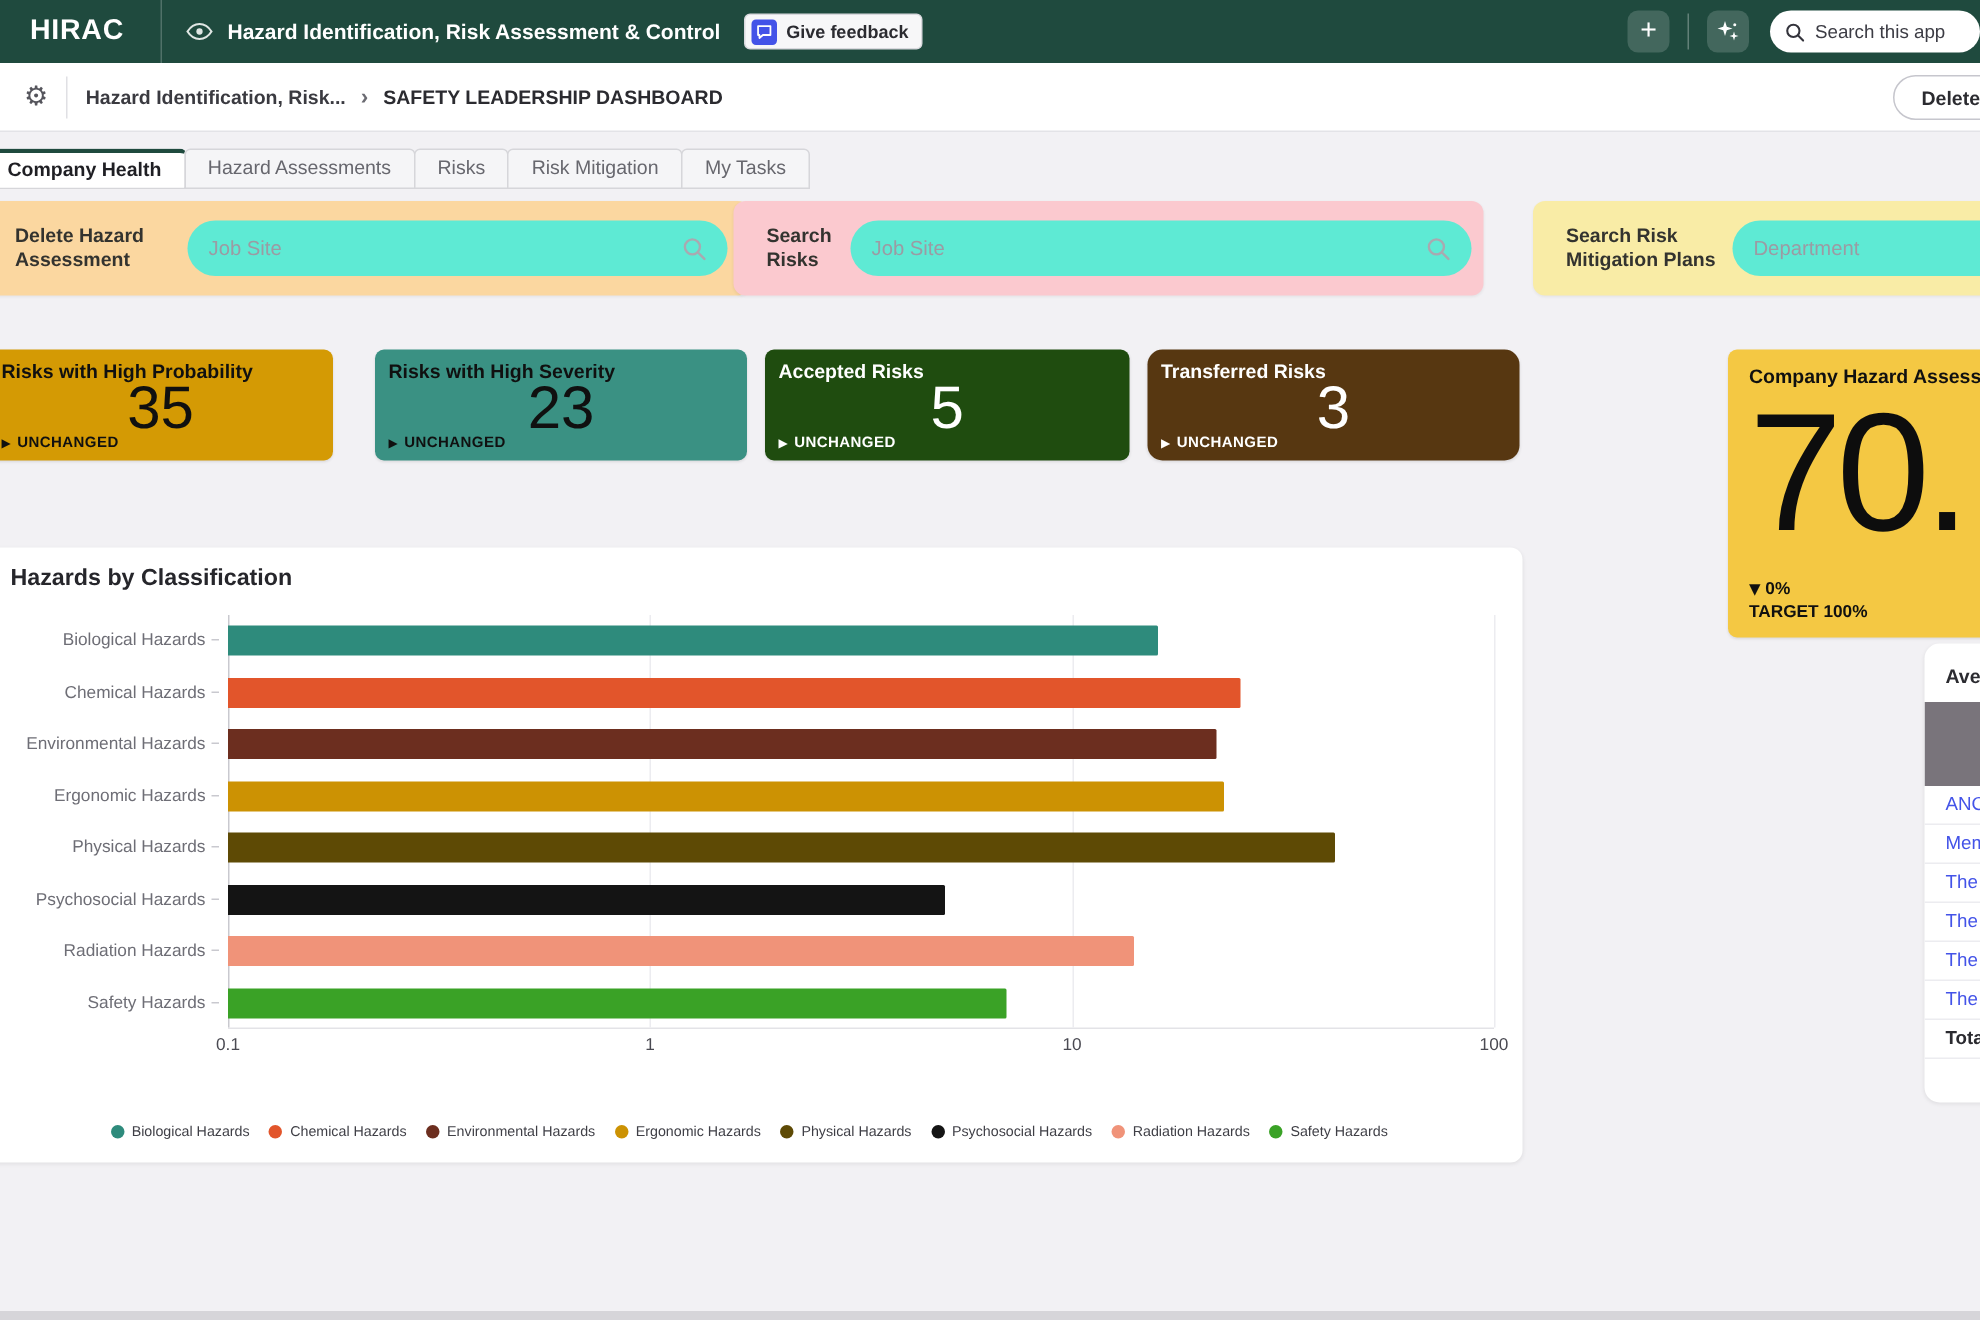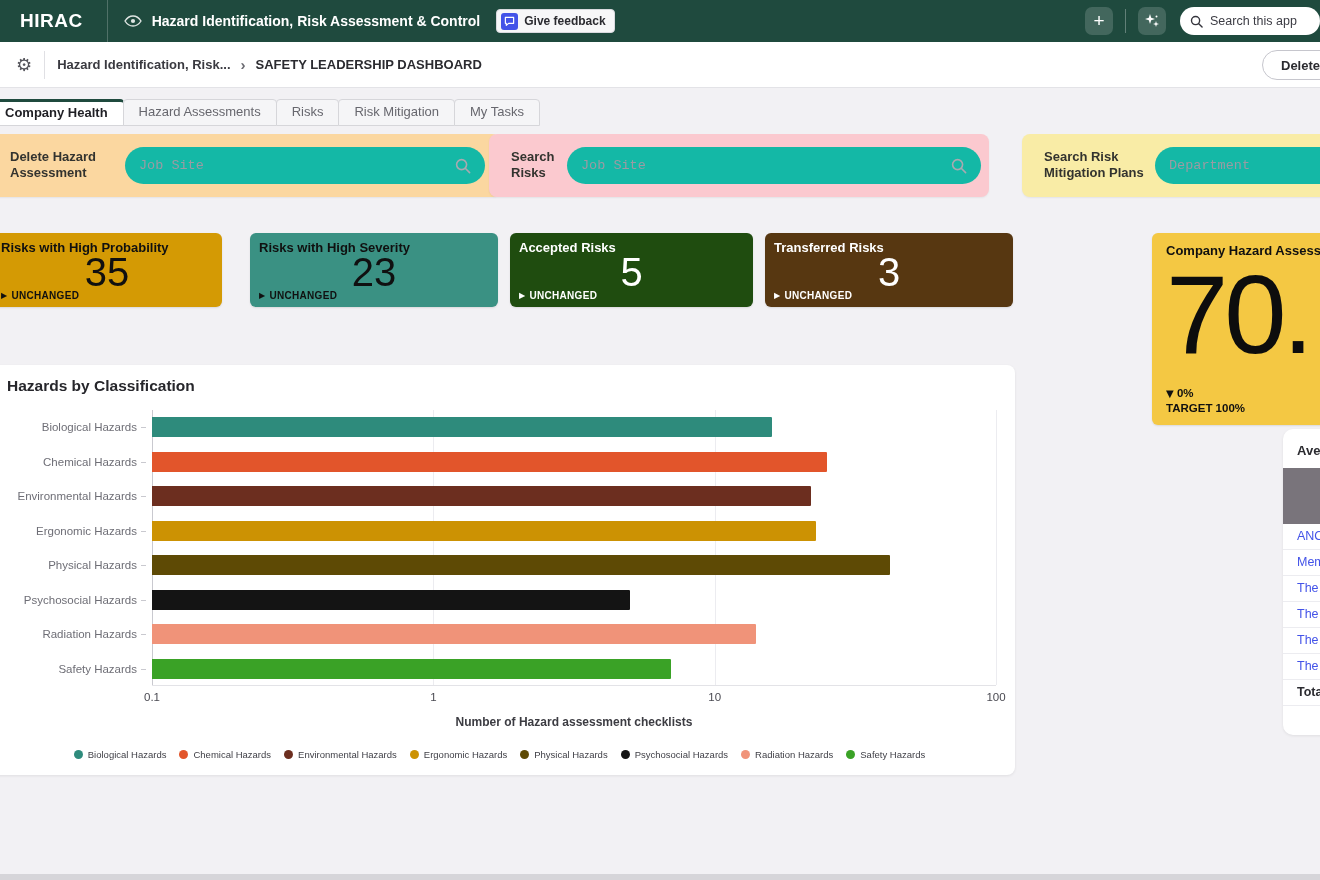--- a/index.html
+++ b/index.html
@@ -32,39 +32,39 @@
   .deletebtn { position:absolute; left:1262px; top:8px; height:30px; width:130px; background:#fff; border:1px solid #c6c6cd; border-radius:15px; font-family:inherit; font-size:13px; font-weight:700; color:#2b2b30; text-align:left; padding-left:18px; cursor:pointer; }
 
   
   .tabbar { position:absolute; left:-10px; top:99px; display:flex; z-index:10; }
   .tab { height:27px; line-height:24px; padding:0 15px; font-size:13px; color:#67676e; background:#f5f5f7; border:1px solid #d6d6da; border-radius:4px 4px 0 0; margin-left:-1px; cursor:pointer; white-space:nowrap; }
   .tab.active { background:#fff; border-top:3px solid #1f4a3e; font-weight:700; color:#1f1f24; line-height:22px; }
 
   
   .banner { position:absolute; top:134px; height:63px; border-radius:8px; box-shadow:0 1px 2px rgba(0,0,0,.06); }
   .banner .blabel { position:absolute; left:22px; top:50%; transform:translateY(-50%); font-size:13px; font-weight:700; color:#33332f; line-height:1.3; }
-  .bpill { position:absolute; top:13px; height:37px; background:#14b8a6; border-radius:19px; display:flex; align-items:center; padding:0 14px;font-family:Liberation Mono, monospace; }
+  .bpill { position:absolute; top:13px; height:37px; background:#5eead4; border-radius:19px; display:flex; align-items:center; padding:0 14px; }
   .bpill input { border:none; outline:none; flex:1; font-family:inherit; font-size:13.5px; color:#3a3a40; background:transparent; }
   .bpill input::placeholder { color:#9b9ba3; opacity:1; }
   .filter-0 { left:-12px; width:512px; }
   .filter-0 .blabel { width:100px; }
   .filter-0 .bpill { left:137px; width:360px; }
   .filter-1 { left:489px; width:500px; }
   .filter-1 .blabel { width:60px; }
   .filter-1 .bpill { left:78px; width:414px; }
   .filter-2 { left:1022px; width:400px; }
   .filter-2 .blabel { width:110px; }
   .filter-2 .bpill { left:133px; width:250px; }
 
   
   .kpi { position:absolute; top:233px; height:74px; border-radius:6px; box-shadow:0 1px 2px rgba(0,0,0,.1); padding:7px 9px; overflow:hidden; }
   .kpi-0 { left:-8px; width:230px; }
   .kpi-1 { left:250px; width:248px; }
   .kpi-2 { left:510px; width:243px; }
-  .kpi-3 { left:765px; width:248px; }
+  .kpi-3 { left:765px; width:248px;border-radius:10px; }
   .kpi .ktitle { font-size:13px; font-weight:700; white-space:nowrap; }
   .kpi .kvalue { text-align:center; font-size:40px; font-weight:400; line-height:1; margin-top:-3px; }
   .kpi .ktrend { position:absolute; left:9px; bottom:6px; font-size:10px; font-weight:700; letter-spacing:.3px; display:flex; align-items:center; gap:4px; }
   .kpi .ktrend .tri { font-size:8px; font-family:"DejaVu Sans", sans-serif; }
 
   
   .score { position:absolute; left:1152px; top:233px; width:400px; height:192px; border-radius:6px; box-shadow:0 1px 2px rgba(0,0,0,.1); padding:10px 0 10px 14px; overflow:hidden; }
   .score .stitle { font-size:13px; font-weight:700; color:#101010; white-space:nowrap; }
   .score .svalue { font-size:112px; line-height:.98; font-weight:400; color:#0d0d0d; letter-spacing:-4px; margin-top:2px; white-space:nowrap; }
   .score .sfoot { position:absolute; left:14px; bottom:9px; font-size:11.5px; font-weight:700; color:#101010; line-height:1.3; }
@@ -264,21 +264,20 @@
       <div class="bar" style="top: 179.75px; width: 56.6323%; background: rgb(20, 20, 20);"></div>
       <div class="bar" style="top: 214.25px; width: 71.5376%; background: rgb(240, 147, 121);"></div>
       <div class="bar" style="top: 248.75px; width: 61.5033%; background: rgb(58, 162, 38);"></div>
     </div>
   <div class="xticks">
       <div class="xtick" style="left: 0%;">0.1</div>
       <div class="xtick" style="left: 33.3333%;">1</div>
       <div class="xtick" style="left: 66.6667%;">10</div>
       <div class="xtick" style="left: 100%;">100</div>
     </div>
-  <div class="xlabel">Number of Hazard assessment checklists</div>
   <div class="legend">
       <div class="legitem">
         <span class="dot" style="background: rgb(46, 139, 124);"></span>
         <span class="ltext">Biological Hazards</span>
       </div>
       <div class="legitem">
         <span class="dot" style="background: rgb(226, 85, 43);"></span>
         <span class="ltext">Chemical Hazards</span>
       </div>
       <div class="legitem">

